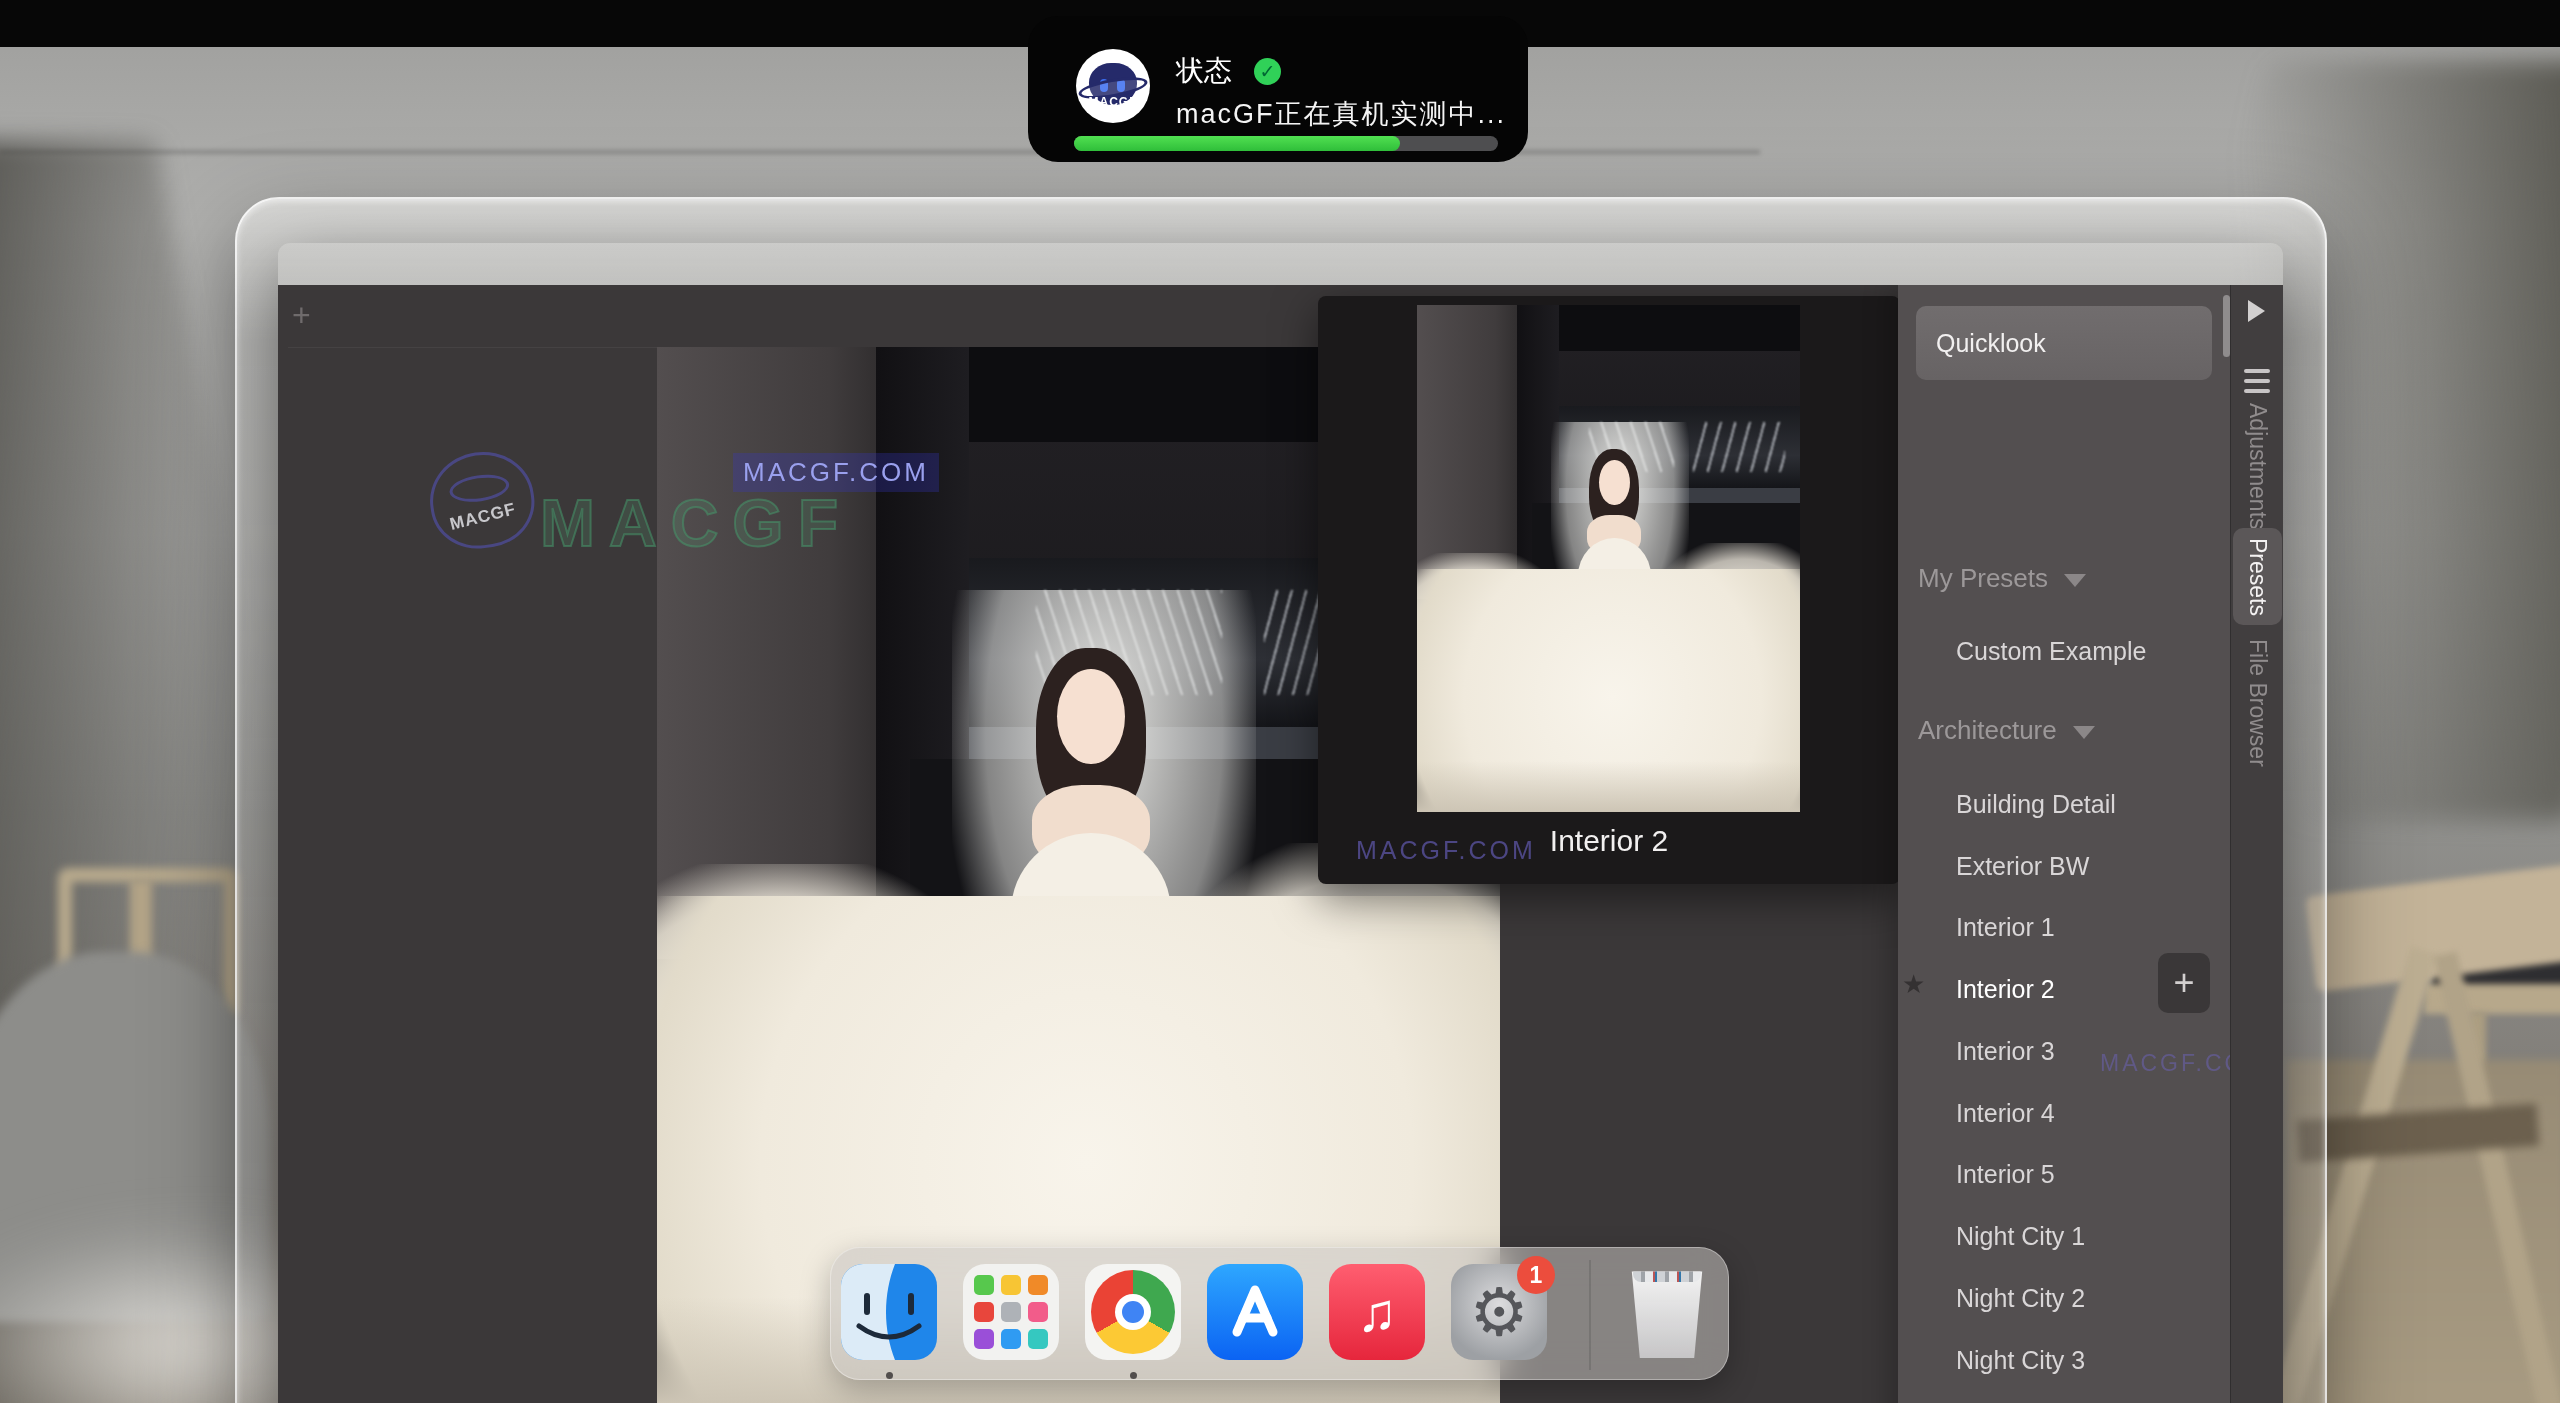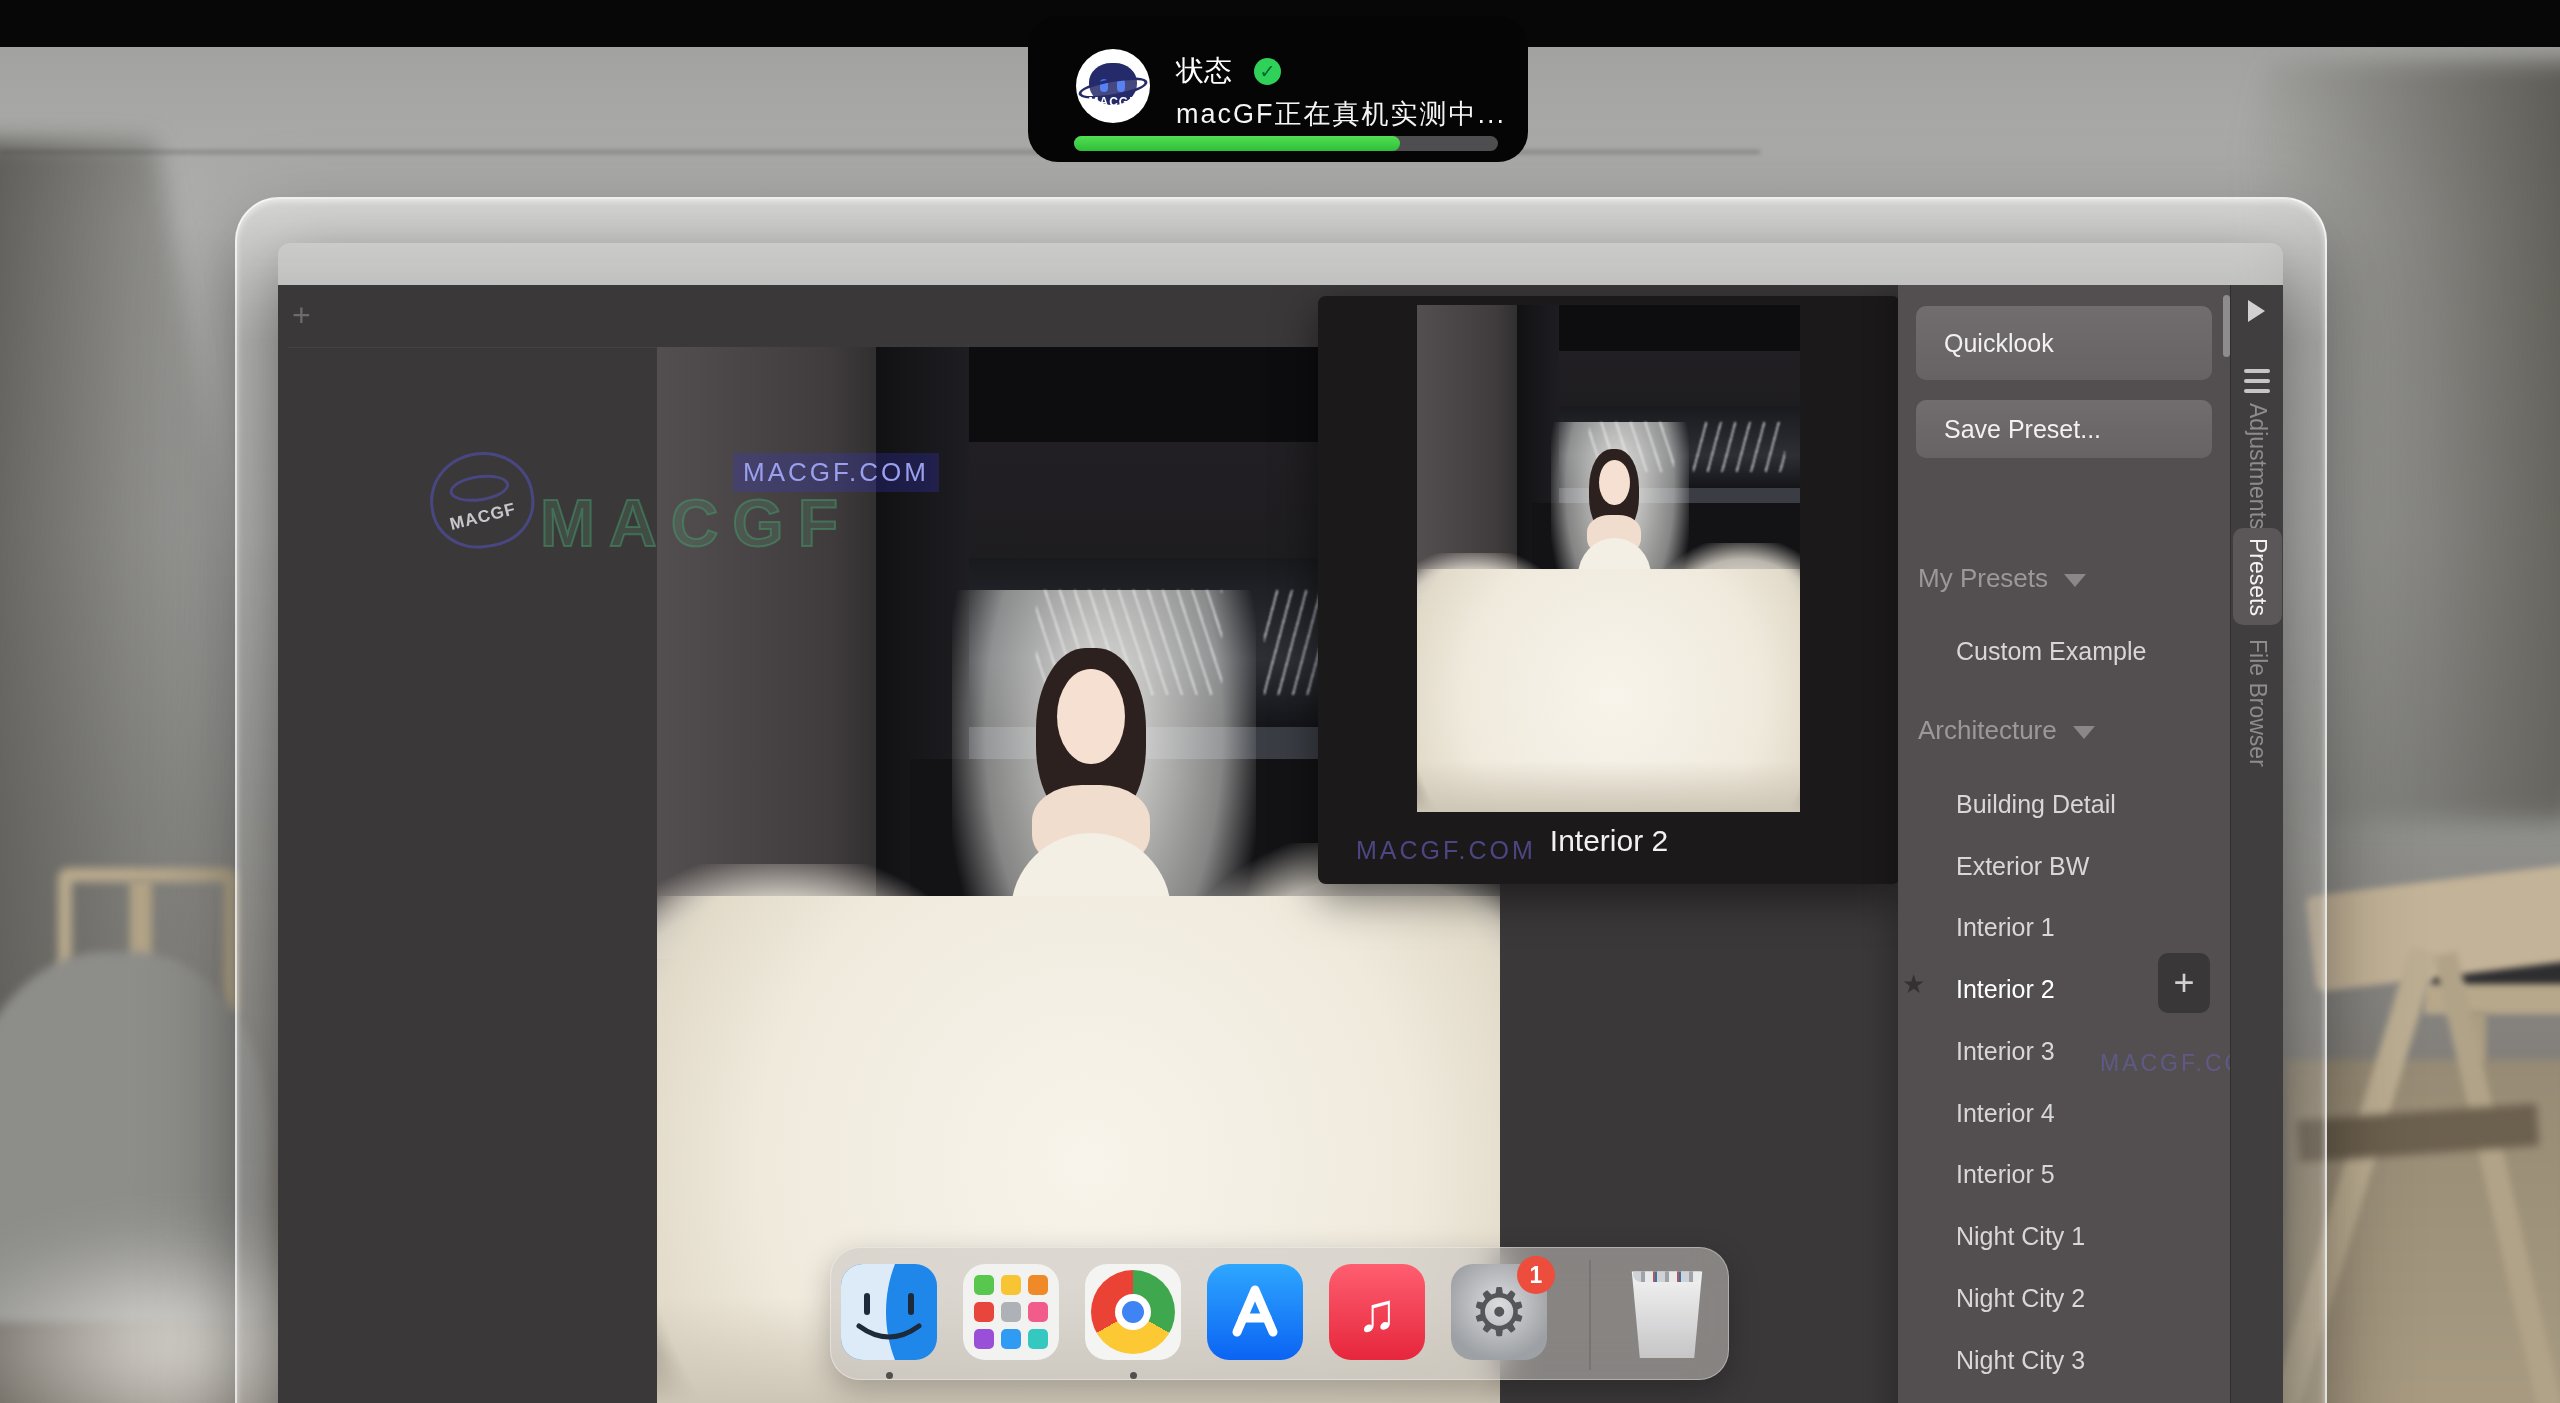--- a/index.html
+++ b/index.html
@@ -99,21 +99,21 @@
   
   .popup { position:absolute; left:1040px; top:11px; width:582px; height:588px; background:#1b191a;
         border-radius:8px; box-shadow:0 14px 44px rgba(0,0,0,.5); }
   .popup-label { position:absolute; left:0; right:0; top:528px; text-align:center; font-size:30px; color:#f2f0f0; }
 
   
   .sidebar { position:absolute; left:1620px; top:0; width:332px; bottom:0; background:#534f50;
         box-shadow:-10px 0 24px rgba(0,0,0,.22); }
   .sb-btn { position:absolute; left:18px; width:296px; border-radius:10px;
         background:linear-gradient(180deg,#716d6e,#676364); color:#f2f0f0; font-size:25px;
-        display:flex; align-items:center; padding-left:28px; }
+        display:flex; align-items:center; padding-left:20px; }
   .sb-header { position:absolute; left:20px; font-size:26px; color:#9c9899; display:flex; align-items:center; gap:16px; }
   .chev { width:0; height:0; border-left:11px solid transparent; border-right:11px solid transparent;
         border-top:13px solid #8b8788; margin-top:4px; }
   .sb-item { position:absolute; left:58px; font-size:25px; color:#d9d6d7; }
   .sb-item.active { color:#ffffff; }
   .sb-star { position:absolute; left:4px; font-size:26px; color:#343132; }
   .sb-plus { position:absolute; left:260px; width:52px; height:60px; background:#3a3738; border-radius:10px;
         color:#d2cfcf; font-size:36px; display:flex; align-items:center; justify-content:center; }
   .sb-thumb { position:absolute; right:0; top:10px; width:7px; height:62px; background:#8f8c8d; border-radius:4px; }
 
@@ -254,21 +254,20 @@
         <div class="bp-dressR"></div>
         <div class="bp-dress"></div>
         <div class="bp-glow"></div>
       </div>
       <div class="popup-label">Interior 2</div>
       <div class="wm-purple" style="left:38px; top:540px;">MACGF.COM</div>
     </div>
 
     <div class="sidebar">
       <div class="sb-btn" style="top:21px; height:74px;">Quicklook</div>
-      <div class="sb-btn" style="top:115px; height:58px;">Save Preset...</div>
 
       <div class="sb-header" style="top:278px;">
         <span>My Presets</span>
         <span class="chev"></span>
       </div>
       <div class="sb-item" style="top:352px;">Custom Example</div>
 
       <div class="sb-header" style="top:430px;text-align:center;">
         <span>Architecture</span>
         <span class="chev"></span>

